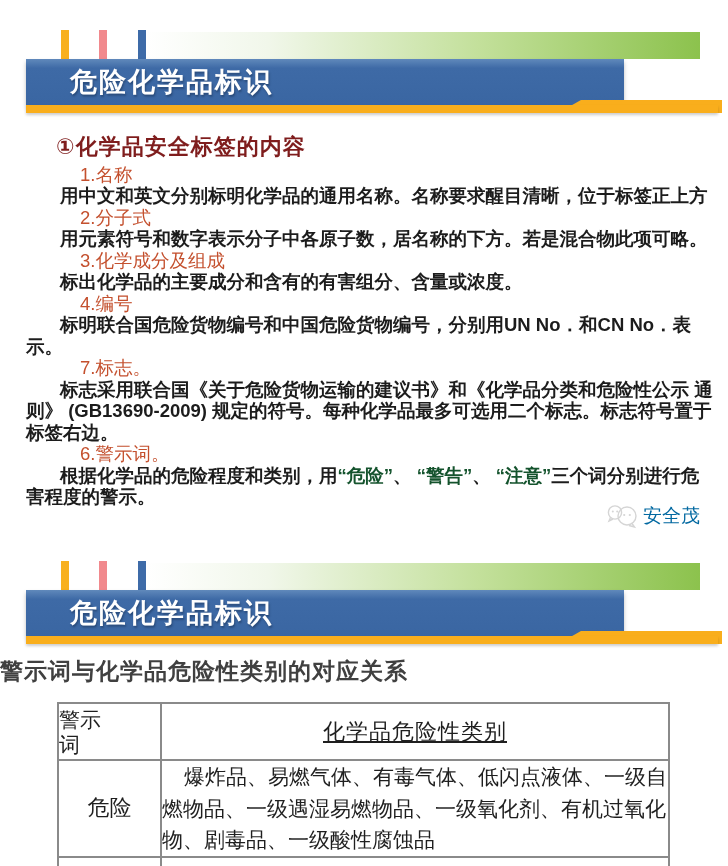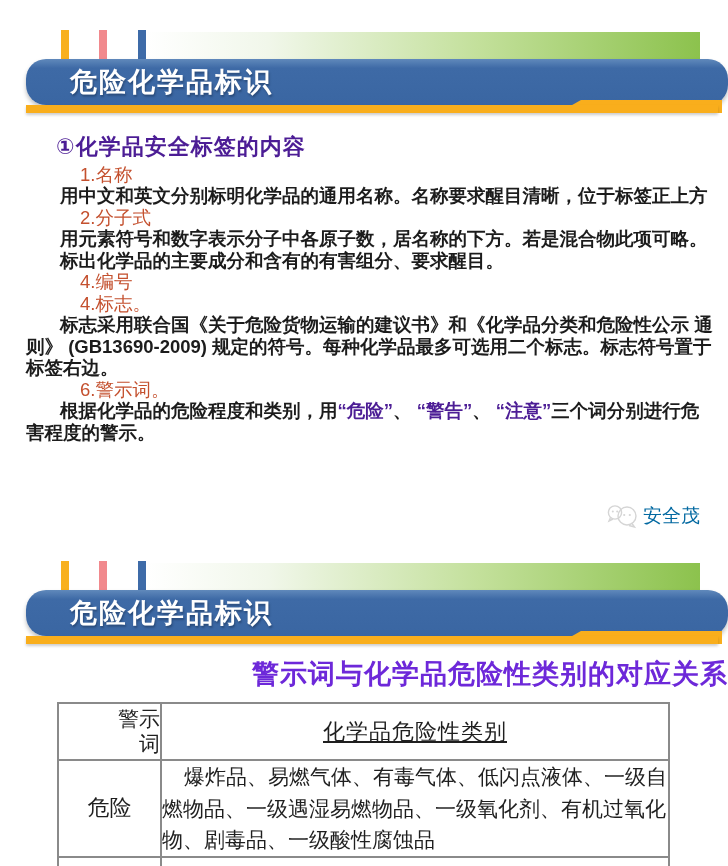--- a/index.html
+++ b/index.html
@@ -8,52 +8,52 @@
   .page{position:absolute;left:0;top:0;width:728px;height:866px;background:#fff;}
 
   
   .slide-header{position:absolute;left:0;width:728px;height:96px;}
   .bar{position:absolute;top:0;width:8px;height:29px;}
   .bar-orange{left:61px;background:#F8B01E;}
   .bar-pink{left:99px;background:#F1898D;}
   .bar-blue{left:138px;background:#3E6BA8;}
   .green-grad{position:absolute;left:146px;top:2px;width:554px;height:27px;
       background:linear-gradient(90deg,#ffffff 0%,#f1f7ea 22%,#c3e09b 60%,#8CC24D 100%);}
-  .banner{position:absolute;left:26px;top:29px;width:702px;height:46px;
+  .banner{position:absolute;left:26px;top:29px;width:598px;height:46px;
       background:linear-gradient(180deg,#6089BB 0%,#3E6AA6 20%,#3A66A2 100%);
-      box-shadow:0 3px 4px rgba(0,0,0,.25);border-radius:20px;}
+      box-shadow:0 3px 4px rgba(0,0,0,.25);}
   .banner-title{position:absolute;left:44px;top:0;height:46px;line-height:46px;
       color:#ffffff;font-size:27px;font-weight:700;letter-spacing:2px;
       text-shadow:1px 2px 2px rgba(20,40,70,.45);white-space:nowrap;}
   .orange-corner{position:absolute;left:558px;top:70px;width:164px;height:13px;
       background:#F9AE1C;clip-path:polygon(0% 100%,14% 0%,100% 0%,100% 100%);}
   .orange-stripe{position:absolute;left:26px;top:75px;width:692px;height:8px;
       background:#F9AE1C;box-shadow:0 2px 3px rgba(0,0,0,.2);}
 
   
   .content{position:absolute;left:26px;top:136px;width:690px;
       font-size:18.5px;line-height:21.5px;color:#1c1c1c;}
-  .section-title{font-size:22px;font-weight:700;color:#4c1d95;
+  .section-title{font-size:22px;font-weight:700;color:#7f1d1d;
       margin:0 0 6px 30px;letter-spacing:1px;}
   .red-heading{color:#C4502E;margin-left:54px;}
   .para{text-indent:34px;font-weight:bold;}
-  .hl{color:#4c1d95;}
+  .hl{color:#14532d;}
 
   .watermark{position:absolute;top:503px;right:28px;display:flex;
       align-items:center;gap:5px;color:#0369a1;font-size:19px;}
   .watermark svg{display:block;}
 
   
-  .slide2-title{position:absolute;left:0;top:656px;width:728px;text-align:right;
-      color:#6d28d9;font-size:27px;font-weight:700;letter-spacing:1px;}
+  .slide2-title{position:absolute;left:0;top:656px;width:728px;text-align:left;
+      color:#404040;font-size:23px;font-weight:700;letter-spacing:1px;}
   .cmp-table{position:absolute;left:57px;top:702px;width:613px;
       border-collapse:collapse;table-layout:fixed;color:#1f1f1f;}
   .cmp-table td{border:2px solid #8a8a8a;padding:0;vertical-align:middle;}
   .col1{width:101px;}
-  .th1{height:55px;text-align:right;font-size:21px;line-height:25px;white-space:pre-line;font-family:Liberation Serif, serif;}
+  .th1{height:55px;text-align:left;font-size:21px;line-height:25px;white-space:pre-line;}
   .th2{text-align:center;font-size:22px;letter-spacing:1px;text-decoration:underline;}
   .word-cell{text-align:center;font-size:22px;}
   .cats-cell{font-size:21px;line-height:31.5px;padding:1px 16px;
       text-indent:22px;text-align:left;}
   .stub-row td{height:14px;border-bottom:none;}
 </style>
 </head>
 <body>
 
 <div class="page">
@@ -72,25 +72,27 @@
 
   <div class="content">
     <div class="section-title">①化学品安全标签的内容</div>
 
     <div class="red-heading">1.名称</div>
     <div class="para">用中文和英文分别标明化学品的通用名称。名称要求醒目清晰，位于标签正上方</div>
 
     <div class="red-heading">2.分子式</div>
     <div class="para">用元素符号和数字表示分子中各原子数，居名称的下方。若是混合物此项可略。</div>
 
-    <div class="para">标出化学品的主要成分和含有的有害组分、要求醒目。</div>
+    <div class="red-heading">3.化学成分及组成</div>
+    <div class="para">标出化学品的主要成分和含有的有害组分、含量或浓度。</div>
 
     <div class="red-heading">4.编号</div>
+    <div class="para">标明联合国危险货物编号和中国危险货物编号，分别用UN No．和CN No．表示。</div>
 
-    <div class="red-heading">4.标志。</div>
+    <div class="red-heading">7.标志。</div>
     <div class="para">标志采用联合国《关于危险货物运输的建议书》和《化学品分类和危险性公示 通则》 (GB13690-2009) 规定的符号。每种化学品最多可选用二个标志。标志符号置于标签右边。</div>
 
     <div class="red-heading">6.警示词。</div>
     <div class="para"><span>根据化学品的危险程度和类别，用</span><span class="hl">“危险”</span><span>、 </span><span class="hl">“警告”</span><span>、 </span><span class="hl">“注意”</span><span>三个词分别进行危害程度的警示。</span></div>
   </div>
 
   <div class="watermark">
     <span>
       <svg width="32" height="26" viewBox="0 0 32 26">
         <g fill="none" stroke="#d5d5d5" stroke-width="1.4">

